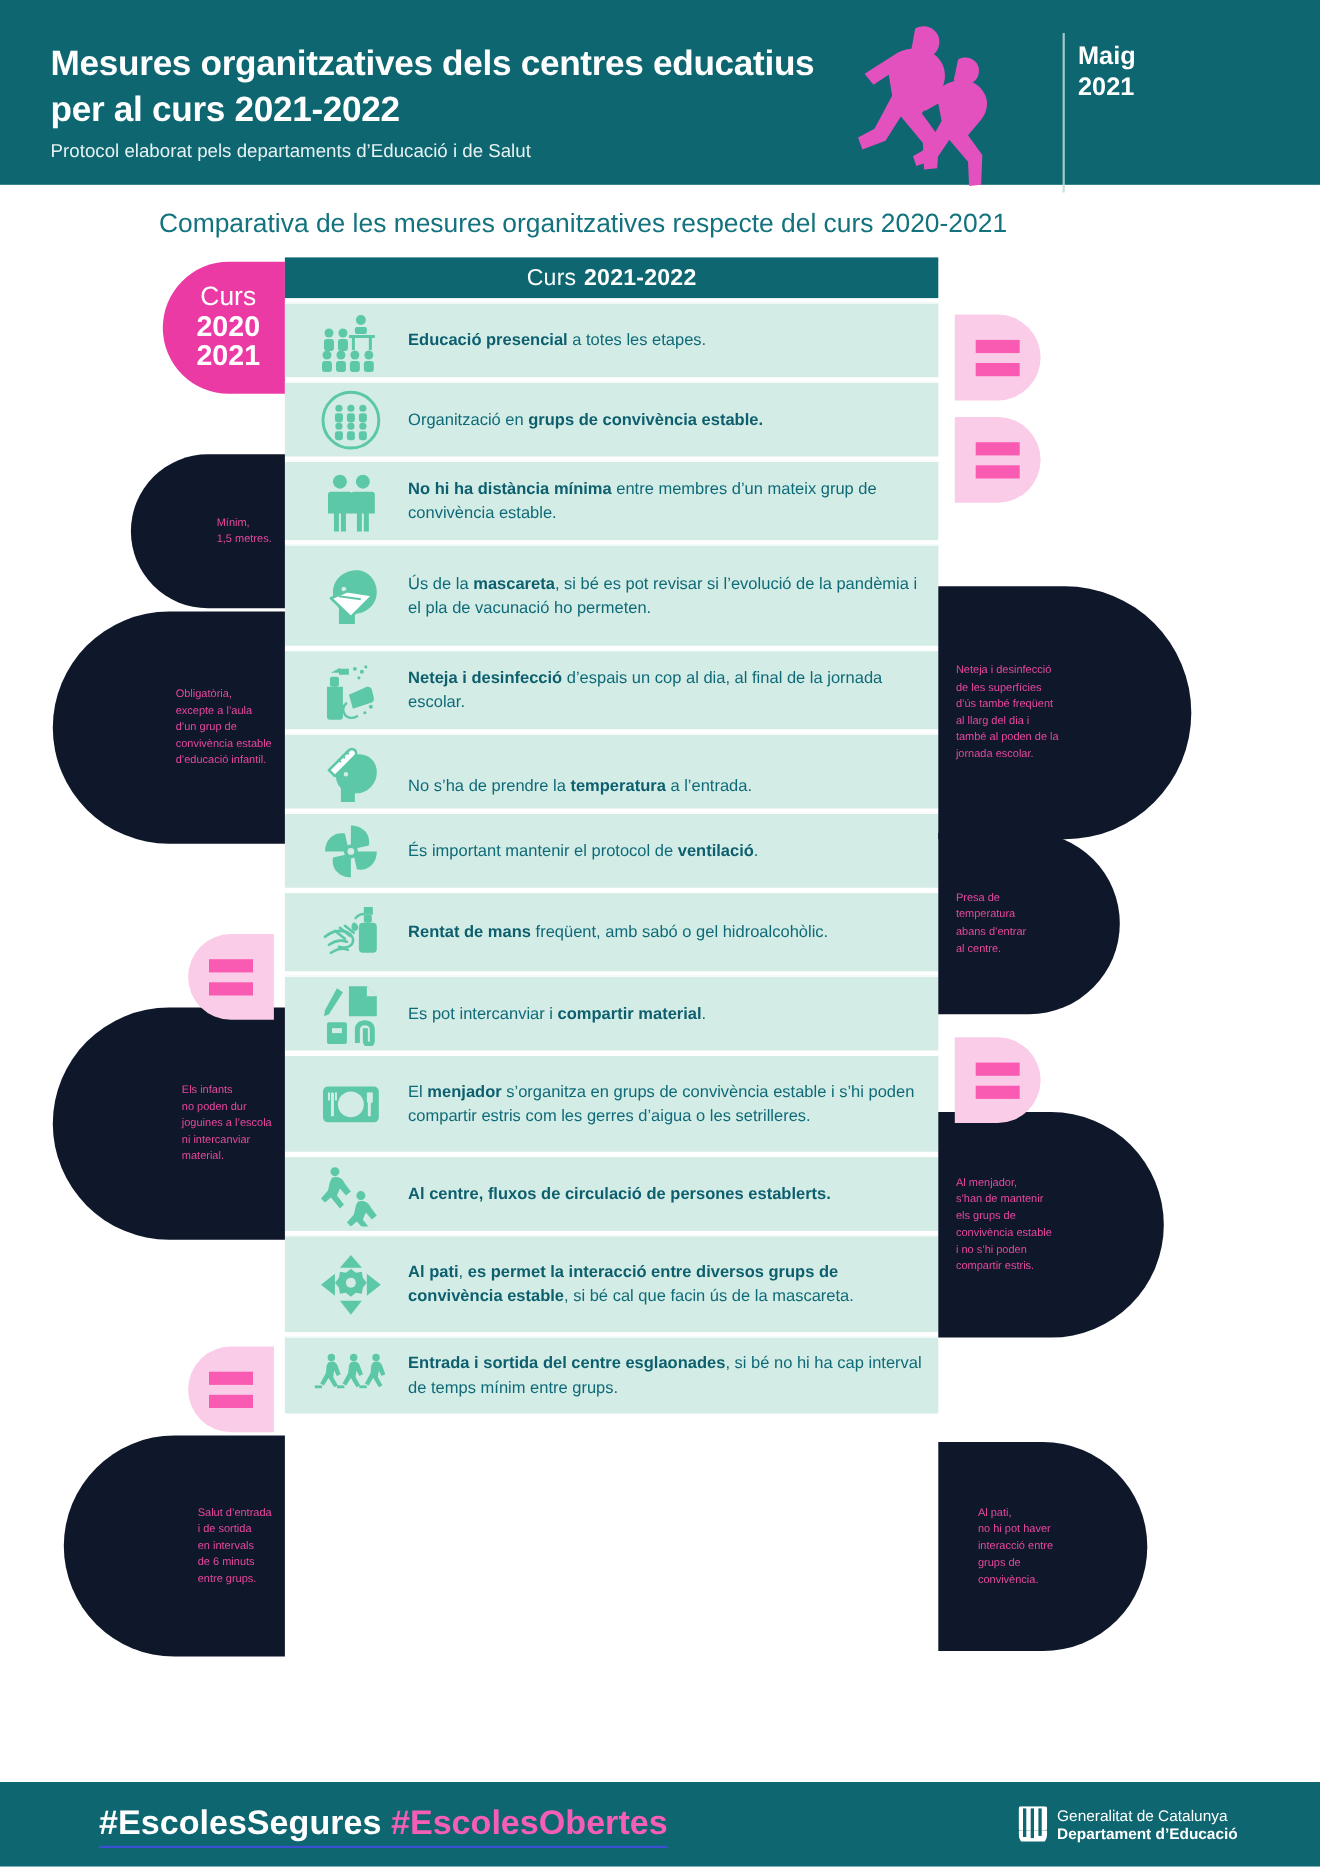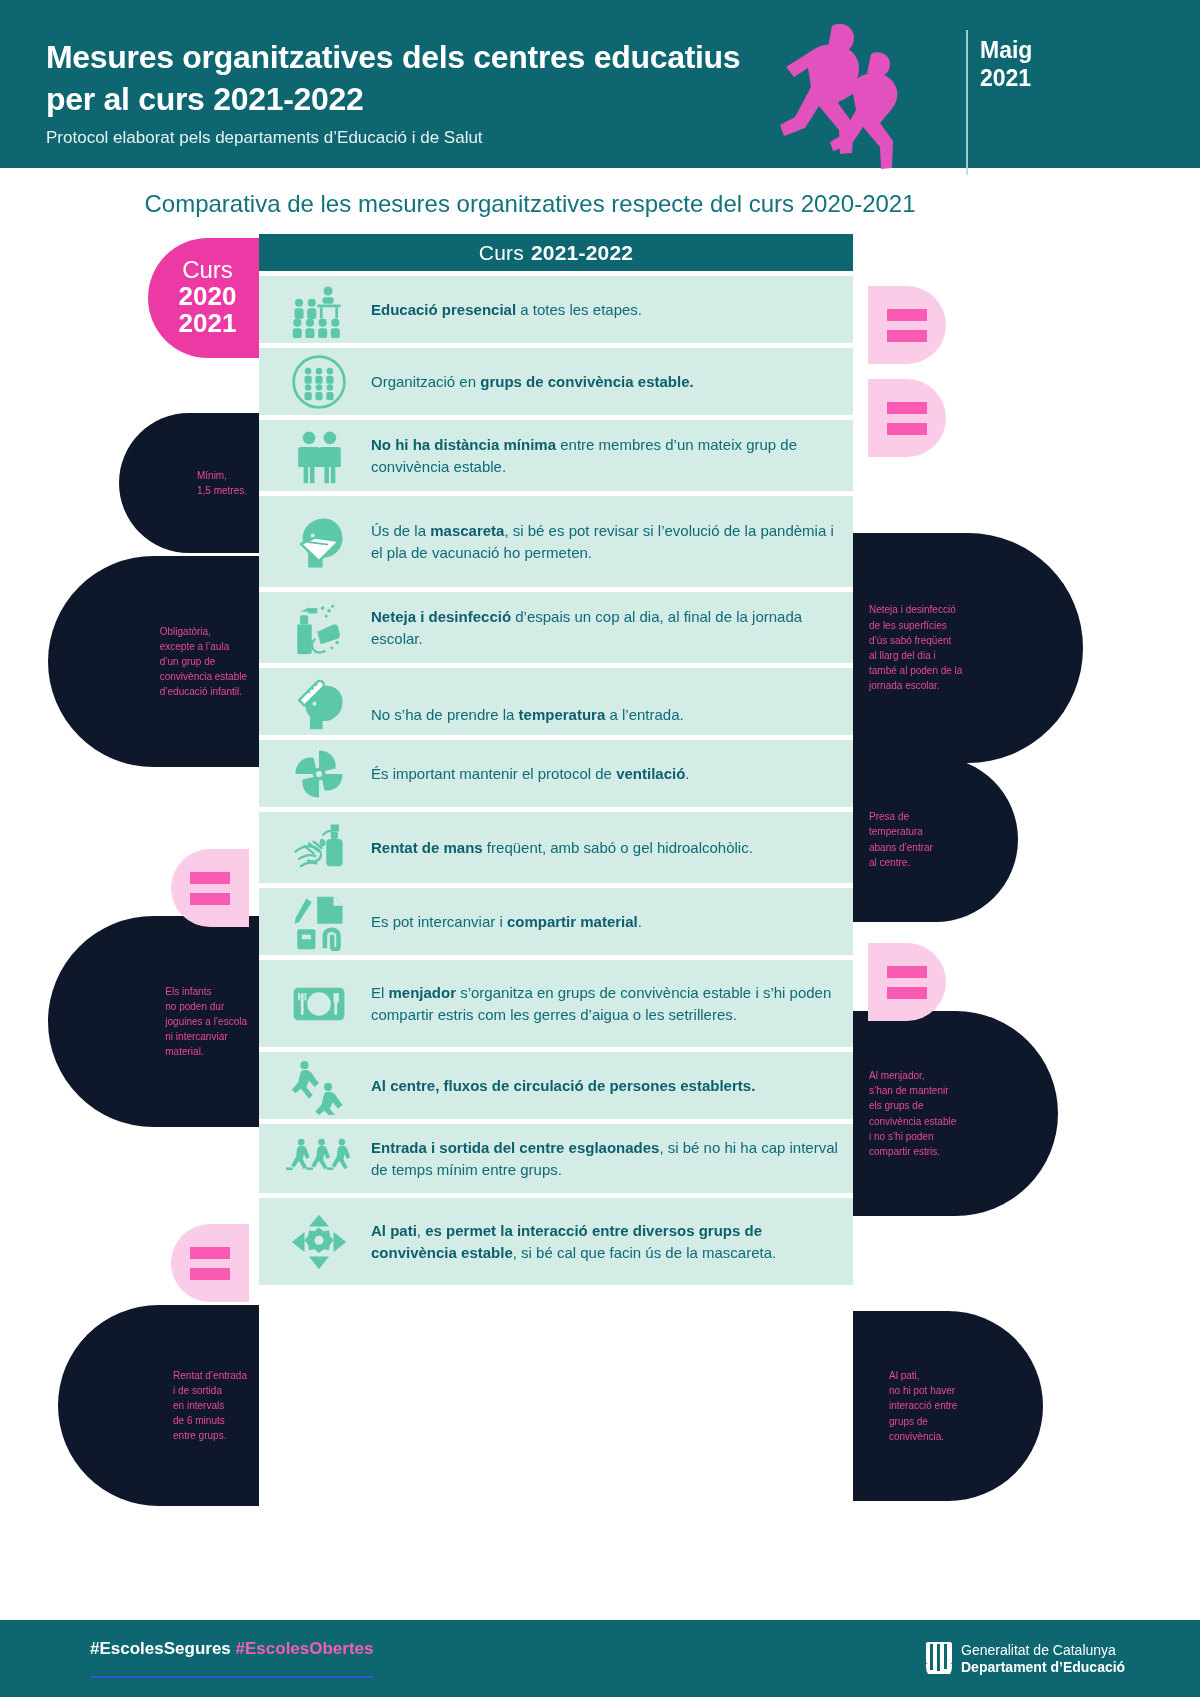--- a/index.html
+++ b/index.html
@@ -99,22 +99,22 @@
   .curs-badge .c1 { font-size: 24px; font-weight: normal; }
   .curs-badge .c2, .curs-badge .c3 { font-size: 26px; font-weight: bold; }
 
   
   .footer {
     position: absolute; left: 0; top: 1620px; width: 1200px; height: 77px;
     background: #0d6670;
   }
   .hashtags {
     position: absolute; left: 90px; top: 19px;
-    font-size: 17px; font-weight: bold;
-    border-bottom: 2px solid #3b4fd0; padding-bottom: 17px;
+    font-size: 31px; font-weight: bold;
+    border-bottom: 2px solid #3b4fd0; padding-bottom: 3px;
   }
   .hashtags .h1 { color: #ffffff; }
   .hashtags .h2 { color: #f45fb5; }
   .gencat {
     position: absolute; left: 926px; top: 22px;
     display: flex; gap: 9px;
   }
   .gencat-mark { width: 26px; height: 32px; }
   .gencat-txt { color: #ffffff; line-height: 1.2; }
   .gencat-txt .g1 { font-size: 14px; }
@@ -344,20 +344,35 @@
               <g fill="#5cc8a8">
      <circle cx="16" cy="9" r="4.5"></circle>
      <path d="M13 15 c6 -2 11 1 13 6 l6 8 l-5 4 l-6 -7 l-3 7 l7 9 l-4 4 l-9 -11 l-6 5 l-4 -4 l7 -8 l2 -9 z"></path>
      <circle cx="42" cy="33" r="4.5"></circle>
      <path d="M39 39 c6 -2 11 1 13 6 l6 8 l-5 4 l-6 -7 l-3 7 l7 9 l-4 3 l-9 -10 l-6 5 l-4 -4 l7 -8 l2 -9 z"></path>
    </g>
             </svg>
           </div>
           <div class="txt"><b>Al centre, fluxos de circulació de persones establerts.</b></div>
         </div>
+        <div class="row" style="height: 88px;">
+          <div class="ico">
+            <svg viewBox="0 0 64 64" width="58" height="58">
+              <g fill="#5cc8a8">
+     <path d="M32 2 l11 13 h-22 z"></path>
+     <path d="M32 62 l11 -14 h-22 z"></path>
+     <path d="M2 32 l14 -11 v22 z"></path>
+     <path d="M62 32 l-14 -11 v22 z"></path>
+     <path d="M32 16 l5 4 l6 -1 l1 6 l4 5 l-4 5 l-1 6 l-6 -1 l-5 4 l-5 -4 l-6 1 l-1 -6 l-4 -5 l4 -5 l1 -6 l6 1 z"></path>
+   </g>
+   <circle cx="32" cy="30" r="5" fill="#d3ece6"></circle>
+   </svg>
+          </div>
+          <div class="txt"><b>Al pati</b><span>, </span><b>es permet la interacció entre diversos grups de convivència estable</b><span>, si bé cal que facin ús de la mascareta.</span></div>
+        </div>
         <div class="row" style="height: 70px;">
           <div class="ico">
             <svg viewBox="0 0 78 52" width="66" height="50">
               <g fill="#5cc8a8">
      <g transform="translate(8 0)">
                   <circle cx="10" cy="6" r="4"></circle>
                   <path d="M7 11 c5 -2 9 0 10 5 l3 8 l-4 2 l-3 -6 l-1 7 l5 9 l-4 2 l-6 -10 l-5 8 l-4 -2 l6 -11 l1 -9 z"></path>
                 </g>
      <g transform="translate(32 0)">
                   <circle cx="10" cy="6" r="4"></circle>
@@ -368,35 +383,20 @@
                   <path d="M7 11 c5 -2 9 0 10 5 l3 8 l-4 2 l-3 -6 l-1 7 l5 9 l-4 2 l-6 -10 l-5 8 l-4 -2 l6 -11 l1 -9 z"></path>
                 </g>
      <rect x="0" y="36" width="8" height="3"></rect>
                 <rect x="24" y="36" width="8" height="3"></rect>
                 <rect x="48" y="36" width="8" height="3"></rect>
    </g>
             </svg>
           </div>
           <div class="txt"><b>Entrada i sortida del centre esglaonades</b><span>, si bé no hi ha cap interval de temps mínim entre grups.</span></div>
         </div>
-        <div class="row" style="height: 88px;">
-          <div class="ico">
-            <svg viewBox="0 0 64 64" width="58" height="58">
-              <g fill="#5cc8a8">
-     <path d="M32 2 l11 13 h-22 z"></path>
-     <path d="M32 62 l11 -14 h-22 z"></path>
-     <path d="M2 32 l14 -11 v22 z"></path>
-     <path d="M62 32 l-14 -11 v22 z"></path>
-     <path d="M32 16 l5 4 l6 -1 l1 6 l4 5 l-4 5 l-1 6 l-6 -1 l-5 4 l-5 -4 l-6 1 l-1 -6 l-4 -5 l4 -5 l1 -6 l6 1 z"></path>
-   </g>
-   <circle cx="32" cy="30" r="5" fill="#d3ece6"></circle>
-   </svg>
-          </div>
-          <div class="txt"><b>Al pati</b><span>, </span><b>es permet la interacció entre diversos grups de convivència estable</b><span>, si bé cal que facin ús de la mascareta.</span></div>
-        </div>
       </div>
   </div>
 
   <div id="notes-host">
       <div class="blob blob-l" style="left: 119px; top: 413px; width: 140px; height: 140px;">
         <div style="text-align: left;">
           <span>Mínim,</span>
           <span>1,5 metres.</span>
         </div>
       </div>
@@ -413,32 +413,32 @@
         <div style="text-align: left;">
           <span>Els infants</span>
           <span>no poden dur</span>
           <span>joguines a l’escola</span>
           <span>ni intercanviar</span>
           <span>material.</span>
         </div>
       </div>
       <div class="blob blob-l" style="left: 58px; top: 1305px; width: 201px; height: 201px;">
         <div style="text-align: left;">
-          <span>Rentat d’entrada</span>
+          <span>Salut d’entrada</span>
           <span>i de sortida</span>
           <span>en intervals</span>
           <span>de 6 minuts</span>
           <span>entre grups.</span>
         </div>
       </div>
       <div class="blob blob-r" style="left: 853px; top: 533px; width: 230px; height: 230px;">
         <div>
           <span>Neteja i desinfecció</span>
           <span>de les superfícies</span>
-          <span>d’ús sabó freqüent</span>
+          <span>d’ús també freqüent</span>
           <span>al llarg del dia i</span>
           <span>també al poden de la</span>
           <span>jornada escolar.</span>
         </div>
       </div>
       <div class="blob blob-r" style="left: 853px; top: 757px; width: 165px; height: 165px;">
         <div>
           <span>Presa de</span>
           <span>temperatura</span>
           <span>abans d’entrar</span>

